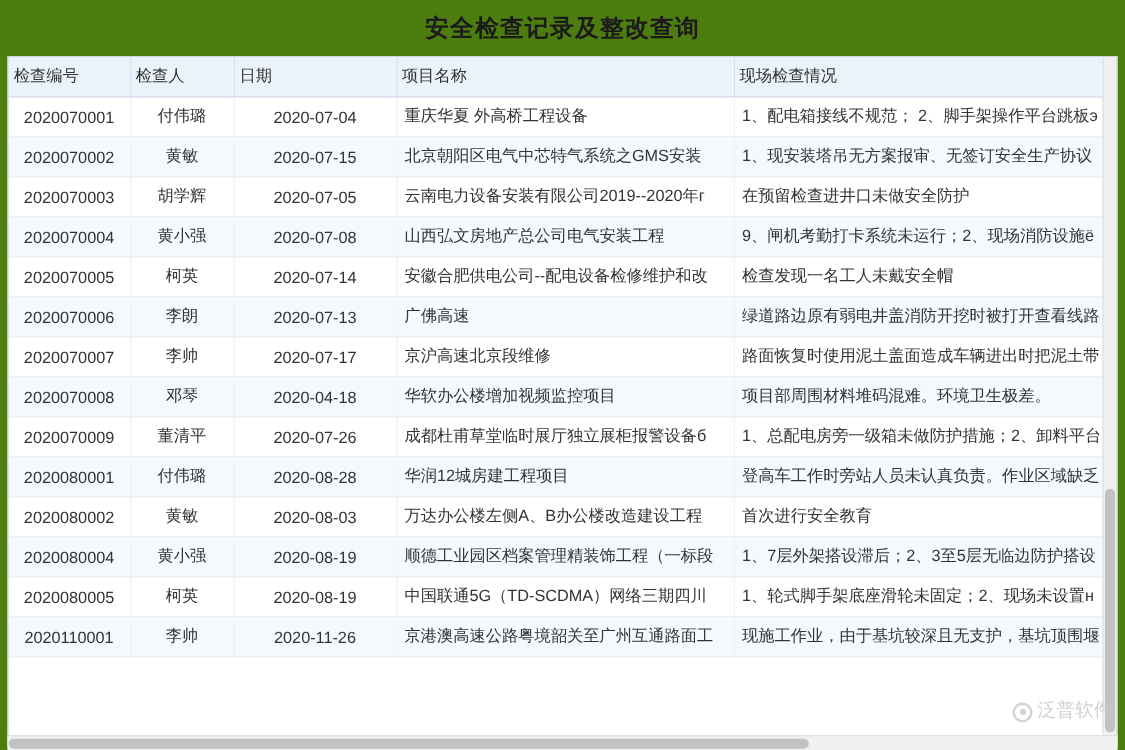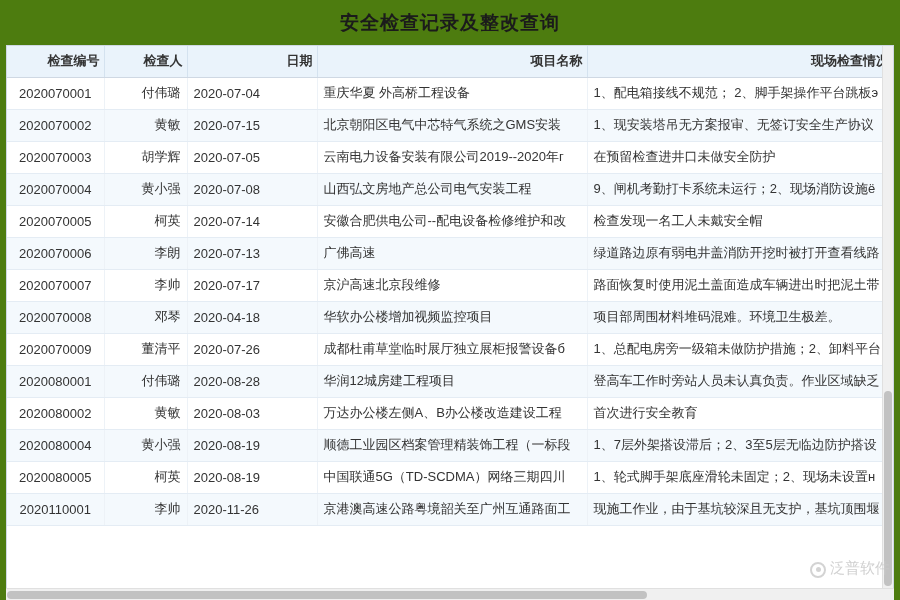--- a/index.html
+++ b/index.html
@@ -40,25 +40,25 @@
   table.grid col.c0 { width: 97px; }
   table.grid col.c1 { width: 83px; }
   table.grid col.c2 { width: 130px; }
   table.grid col.c3 { width: 270px; }
   table.grid col.c4 { width: 306px; }
 
   table.grid thead th {
     background: #eaf3fb;
     color: #333333;
     font-size: 13px;
-    font-weight: bold;
+    font-weight: normal;
     height: 31px;
     border-right: 1px solid #d4e2ef;
     border-bottom: 1px solid #cfd8e3;
-    text-align: right;
+    text-align: left;
     padding: 0 4px;
     white-space: nowrap;
   }
   table.grid thead th:last-child { border-right: none; }
 
   table.grid tbody td {
     height: 32px;
     font-size: 13px;
     color: #333;
     border-bottom: 1px solid #e4ecf4;
@@ -66,22 +66,22 @@
     padding: 0 6px;
     white-space: nowrap;
     overflow: hidden;
     text-overflow: clip;
   }
   table.grid tbody td:last-child { border-right: none; }
   tbody tr:nth-child(even) td { background: #f4f9fd; }
   tbody tr:nth-child(odd) td { background: #ffffff; }
 
   .col-code { text-align: center; color: #2f7fd0; }
-  .col-person { text-align: right; color: #2f7fd0; }
-  .col-date { text-align: left; color: #333333; }
+  .col-person { text-align: center; color: #2f7fd0; }
+  .col-date { text-align: center; color: #333333; }
   .col-project { text-align: left; color: #2f7fd0; padding-left: 8px; }
   .col-situation { text-align: left; color: #333333; padding-left: 8px; margin-left: 12px; }
 
   
   .vscroll {
     position: absolute;
     top: 0; right: 0;
     width: 11px;
     height: 100%;
     background: #f0f0f0;

